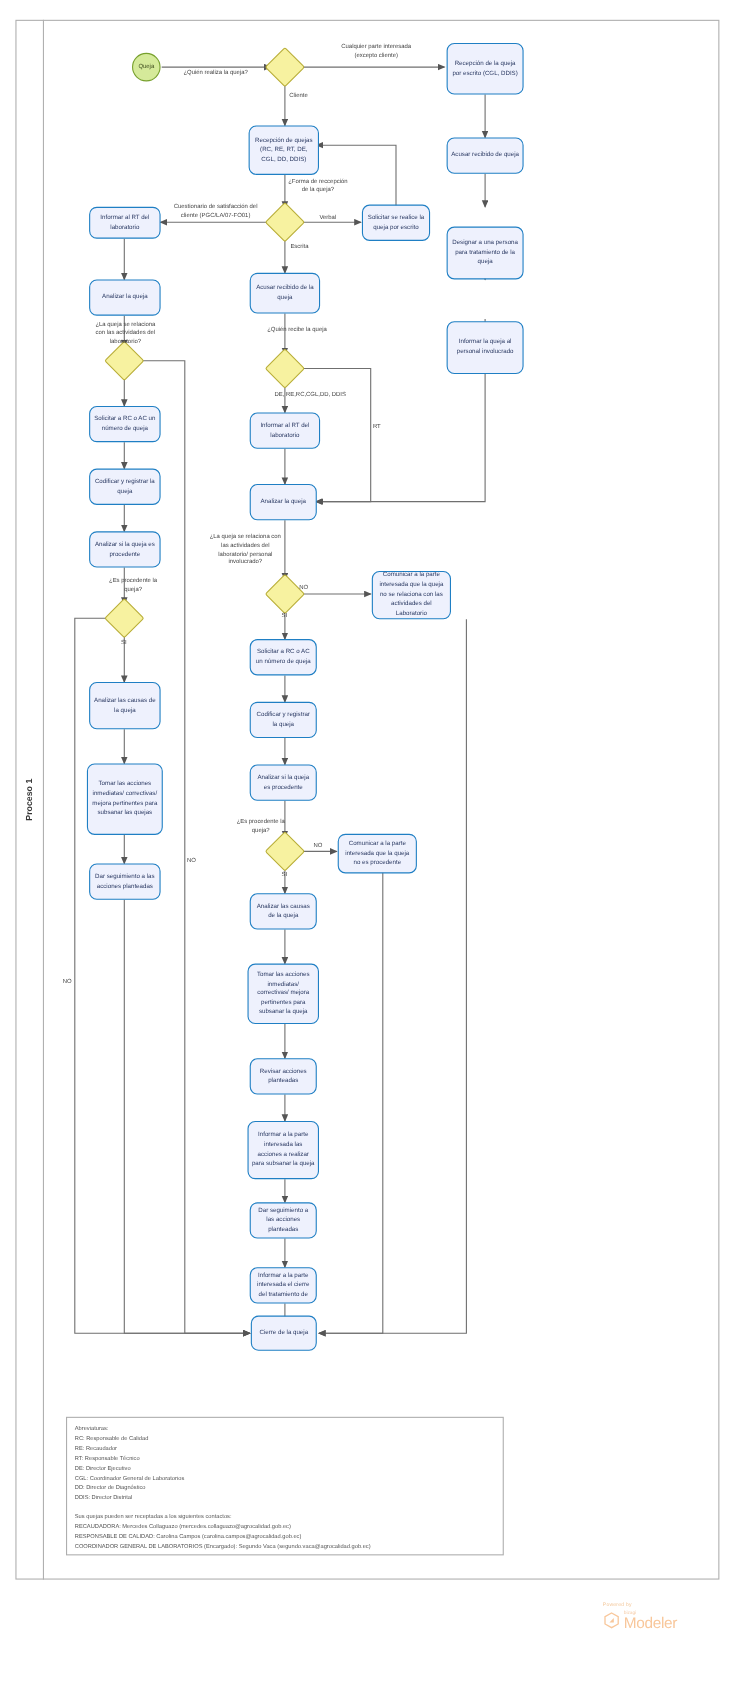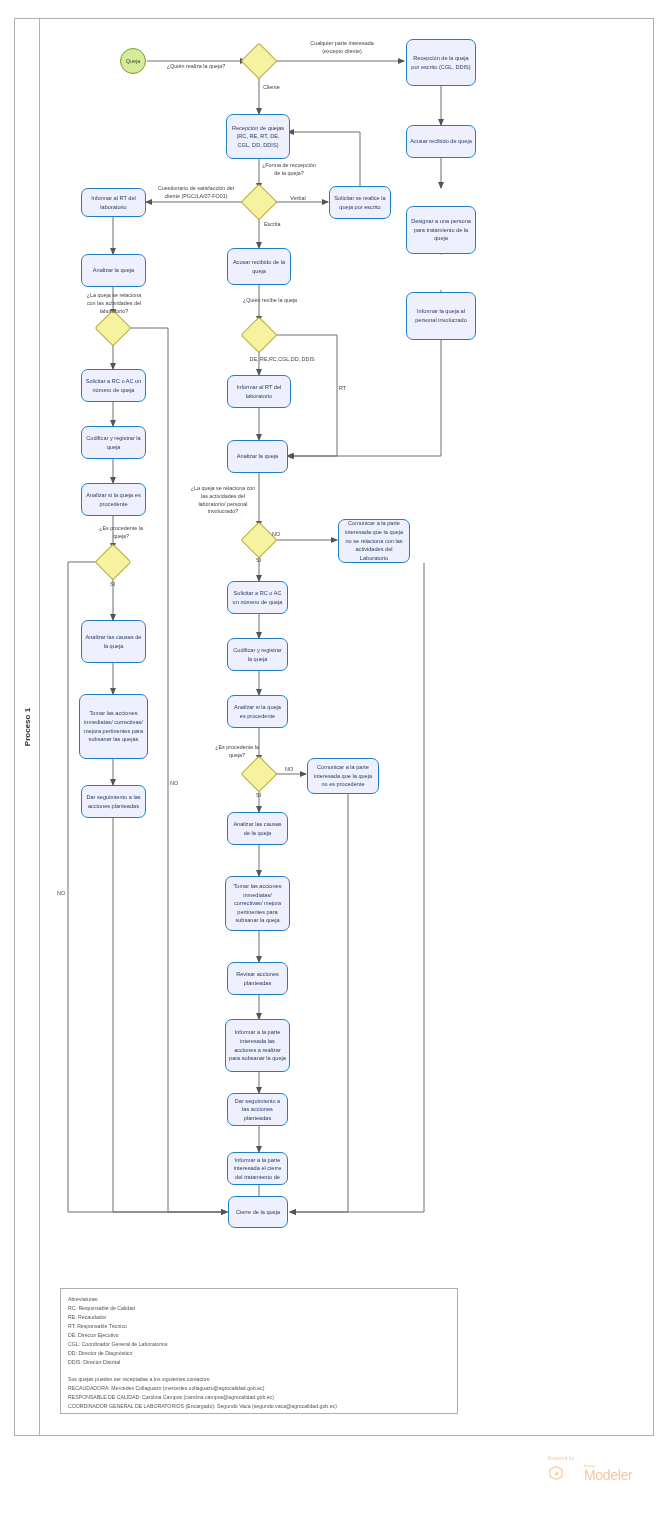--- a/index.html
+++ b/index.html
@@ -38,21 +38,21 @@
   
   .legend{
     position:absolute;left:60px;top:1288px;width:398px;height:126px;
     border:1px solid #aeaeae;background:#fff;box-sizing:border-box;
     padding:6px 7px;font-size:5.2px;line-height:1.72;color:#555;white-space:pre-line;
   }
 
   
   .wm{position:absolute;left:548px;top:1456px;width:112px;height:40px;}
   .wm .pw{font-size:4.6px;color:#f3c79a;letter-spacing:.2px;}
-  .wm .row{display:flex;align-items:center;gap:20px;margin-top:2px;}
+  .wm .row{display:flex;align-items:center;gap:3px;margin-top:2px;}
   .wm .brand{font-size:14px;color:#f8c79b;line-height:1;letter-spacing:-.3px;}
   .wm .sub{position:absolute;left:21px;top:8px;font-size:4.4px;color:#f6cba6;}
 </style>
 </head>
 <body>
 
 <div id="stage">
 
   <div class="pool"></div>
   <div class="pool-lane-label">

